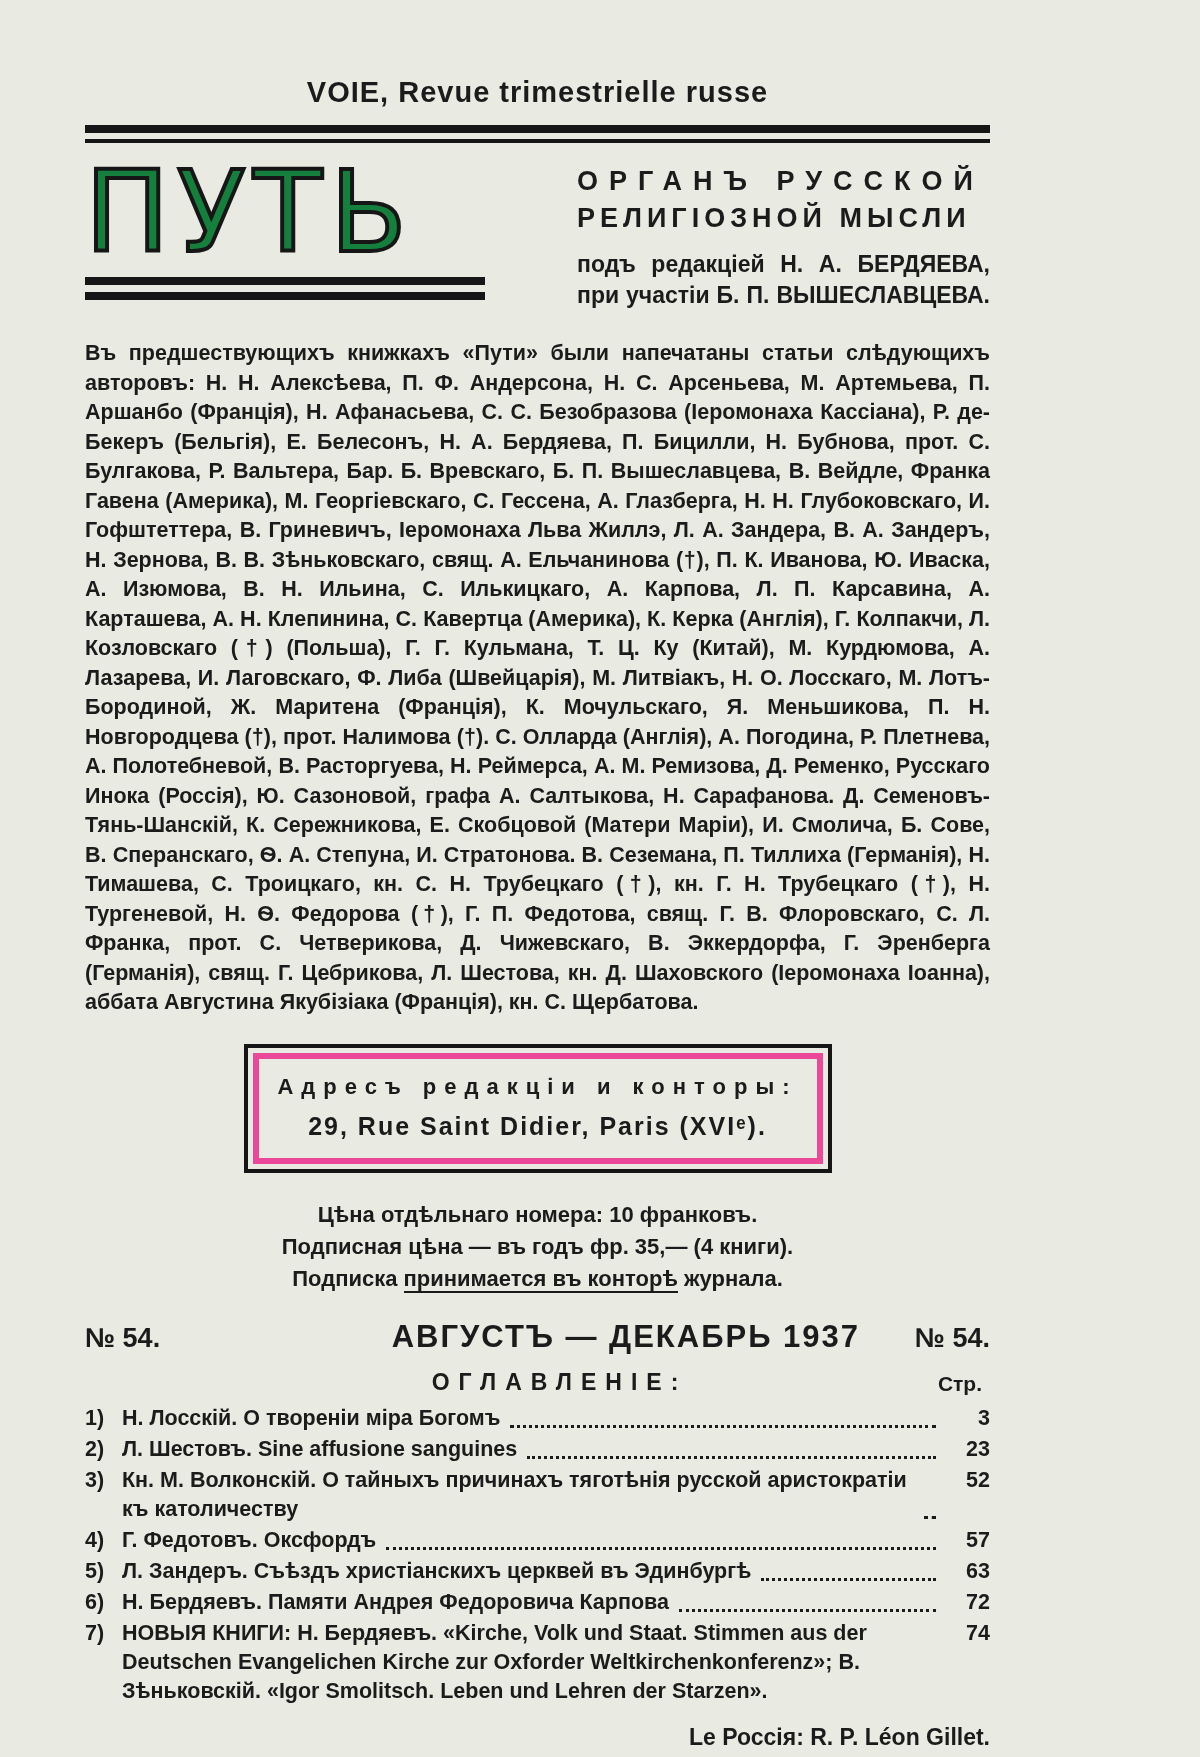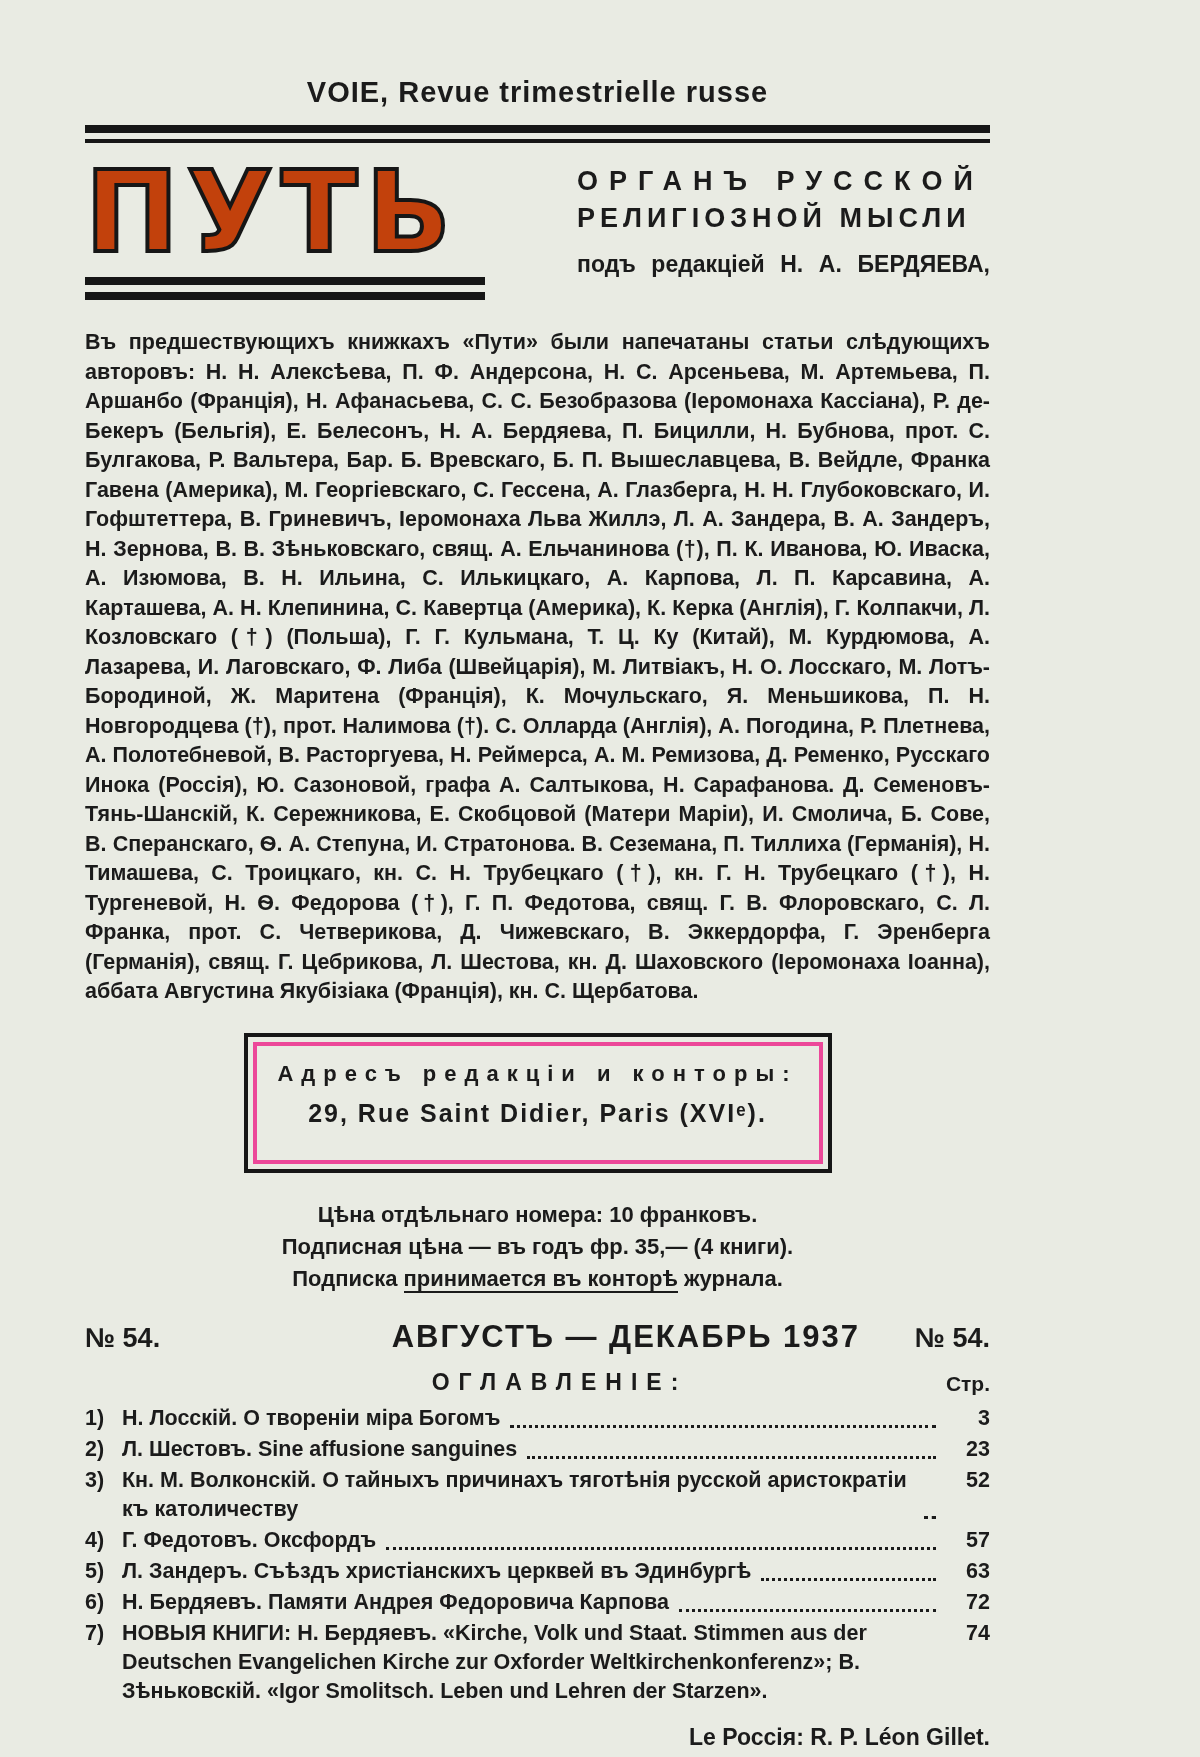--- a/index.html
+++ b/index.html
@@ -31,25 +31,25 @@
   .top-rules { margin-top: 16px; }
   .rule-thick { height: 8px; background: #161616; }
   .rule-thin  { height: 4px; background: #161616; margin-top: 6px; }
 
   
   .masthead { display: flex; margin-top: 16px; }
   .logo-block { width: 400px; flex: 0 0 400px; }
   .logo-text {
     font-family: "DejaVu Sans", sans-serif;
     font-size: 112px;
-    font-weight: 700;
+    font-weight: 400;
     line-height: 0.95;
     letter-spacing: 8px;
     -webkit-text-stroke: 4px #161616;
-    color: #c2410c;
+    color: #15803d;
     white-space: nowrap;
   }
   .logo-bars { margin-top: 12px; }
   .logo-bar { height: 8px; background: #161616; }
   .logo-bar + .logo-bar { margin-top: 7px; }
 
   .masthead-right { flex: 1 1 auto; margin-left: 92px; padding-top: 4px; }
   .organ-line1 {
     font-size: 27px; font-weight: 700; line-height: 37px;
     letter-spacing: 11px; white-space: nowrap;
@@ -69,21 +69,21 @@
     margin-top: 28px;
     font-size: 21.5px;
     font-weight: 700;
     line-height: 29.5px;
     text-align: justify;
   }
 
   
   .address-box-wrap { display: flex; justify-content: center; margin-top: 26px; }
   .address-box-outer { border: 4px solid #161616; padding: 5px; width: 588px; }
-  .address-box-inner { border: 4px solid #ec4899; padding: 15px 8px 32px; text-align: center; }
+  .address-box-inner { border: 6px solid #ec4899; padding: 15px 8px 17px; text-align: center; }
   .address-label { font-size: 22px; font-weight: 700; letter-spacing: 8px; white-space: nowrap; }
   .address-value { font-size: 25px; font-weight: 700; letter-spacing: 2px; margin-top: 12px; }
 
   
   .subscription {
     margin-top: 26px;
     text-align: center;
     font-size: 22px;
     font-weight: 700;
     line-height: 32px;
@@ -92,21 +92,21 @@
 
   
   .issue-row { display: flex; align-items: baseline; margin-top: 24px; }
   .issue-num { flex: 0 0 130px; font-size: 27px; font-weight: 700; }
   .issue-num.right { text-align: right; }
   .issue-title { flex: 1 1 auto; text-align: right; font-size: 31px; font-weight: 700; letter-spacing: 2px; }
 
   
   .toc-heading-row { position: relative; margin-top: 14px; text-align: center; }
   .toc-heading { font-size: 23px; font-weight: 700; letter-spacing: 9px; margin-left: 44px; }
-  .toc-page-col { position: absolute; right: 0; top: 3px; font-size: 21px; font-weight: 700; }
+  .toc-page-col { position: absolute; right: 8px; top: 3px; font-size: 21px; font-weight: 700; }
 
   .toc { margin-top: 8px; }
   .toc-row {
     display: flex;
     align-items: baseline;
     font-size: 21.5px;
     font-weight: 700;
     line-height: 29px;
     margin-top: 2px;
   }
@@ -143,20 +143,21 @@
       <div class="logo-bars">
         <div class="logo-bar"></div>
         <div class="logo-bar"></div>
       </div>
     </div>
     <div class="masthead-right">
       <div class="organ-line1">ОРГАНЪ РУССКОЙ</div>
       <div class="organ-line2">РЕЛИГІОЗНОЙ МЫСЛИ</div>
       <div class="editor-lines">
         <div class="editor-line">подъ редакціей Н. А. БЕРДЯЕВА,</div>
+        <div class="editor-line">при участіи Б. П. ВЫШЕСЛАВЦЕВА.</div>
       </div>
     </div>
   </div>
 
   <div class="authors">Въ предшествующихъ книжкахъ «Пути» были напечатаны статьи слѣдующихъ авторовъ: Н. Н. Алексѣева, П. Ф. Андерсона, Н. С. Арсеньева, М. Артемьева, П. Аршанбо (Франція), Н. Афанасьева, С. С. Безобразова (Іеромонаха Кассіана), Р. де-Бекеръ (Бельгія), Е. Белесонъ, Н. А. Бердяева, П. Бицилли, Н. Бубнова, прот. С. Булгакова, Р. Вальтера, Бар. Б. Вревскаго, Б. П. Вышеславцева, В. Вейдле, Франка Гавена (Америка), М. Георгіевскаго, С. Гессена, А. Глазберга, Н. Н. Глубоковскаго, И. Гофштеттера, В. Гриневичъ, Іеромонаха Льва Жиллэ, Л. А. Зандера, В. А. Зандеръ, Н. Зернова, В. В. Зѣньковскаго, свящ. А. Ельчанинова (†), П. К. Иванова, Ю. Иваска, А. Изюмова, В. Н. Ильина, С. Илькицкаго, А. Карпова, Л. П. Карсавина, А. Карташева, А. Н. Клепинина, С. Кавертца (Америка), К. Керка (Англія), Г. Колпакчи, Л. Козловскаго (†) (Польша), Г. Г. Кульмана, Т. Ц. Ку (Китай), М. Курдюмова, А. Лазарева, И. Лаговскаго, Ф. Либа (Швейцарія), М. Литвіакъ, Н. О. Лосскаго, М. Лотъ-Бородиной, Ж. Маритена (Франція), К. Мочульскаго, Я. Меньшикова, П. Н. Новгородцева (†), прот. Налимова (†). С. Олларда (Англія), А. Погодина, Р. Плетнева, А. Полотебневой, В. Расторгуева, Н. Реймерса, А. М. Ремизова, Д. Ременко, Русскаго Инока (Россія), Ю. Сазоновой, графа А. Салтыкова, Н. Сарафанова. Д. Семеновъ-Тянь-Шанскій, К. Сережникова, Е. Скобцовой (Матери Маріи), И. Смолича, Б. Сове, В. Сперанскаго, Ѳ. А. Степуна, И. Стратонова. В. Сеземана, П. Тиллиха (Германія), Н. Тимашева, С. Троицкаго, кн. С. Н. Трубецкаго (†), кн. Г. Н. Трубецкаго (†), Н. Тургеневой, Н. Ѳ. Федорова (†), Г. П. Федотова, свящ. Г. В. Флоровскаго, С. Л. Франка, прот. С. Четверикова, Д. Чижевскаго, В. Эккердорфа, Г. Эренберга (Германія), свящ. Г. Цебрикова, Л. Шестова, кн. Д. Шаховского (Іеромонаха Іоанна), аббата Августина Якубізіака (Франція), кн. С. Щербатова.</div>
 
   <div class="address-box-wrap">
     <div class="address-box-outer">
       <div class="address-box-inner">
         <div class="address-label">Адресъ редакціи и конторы:</div>

